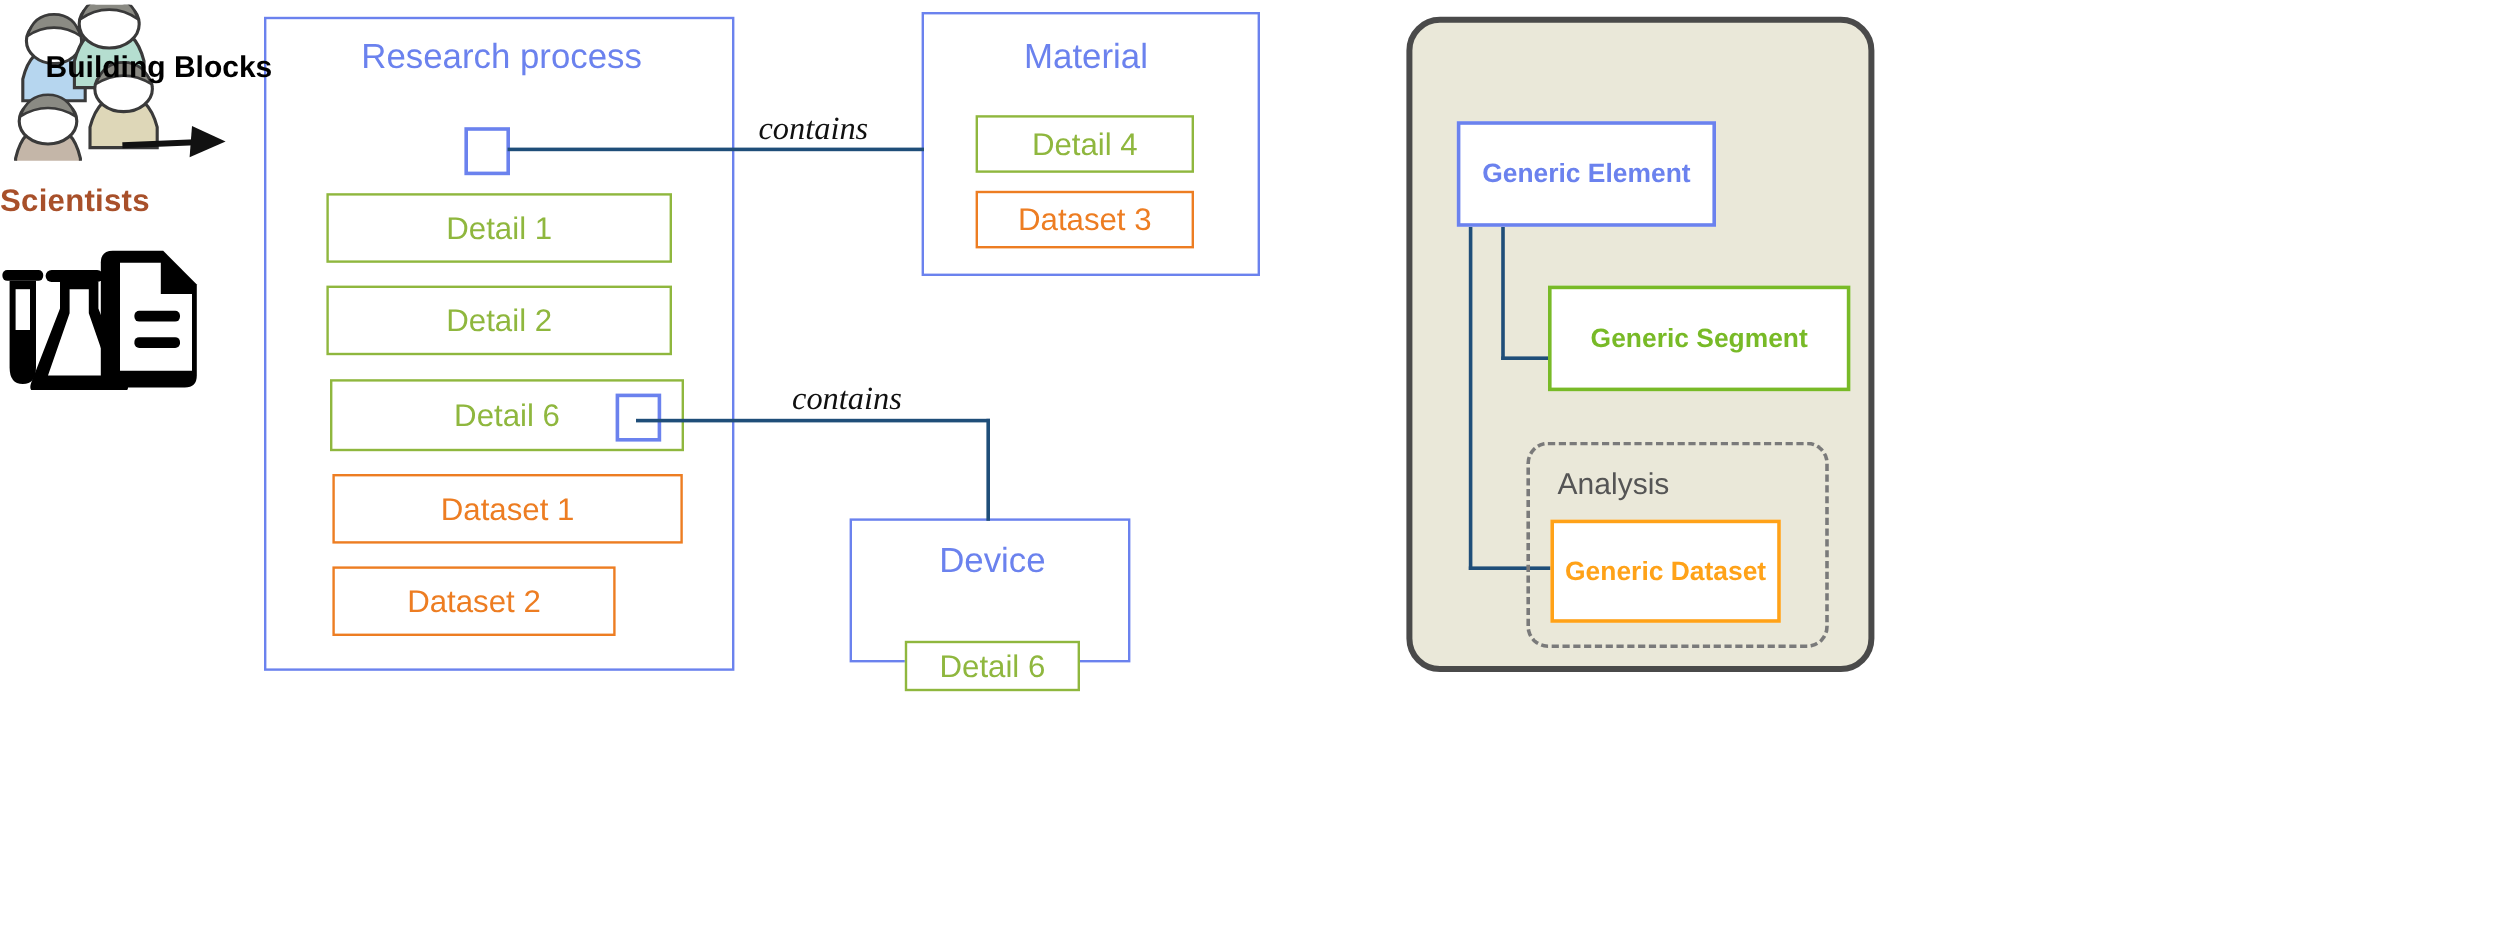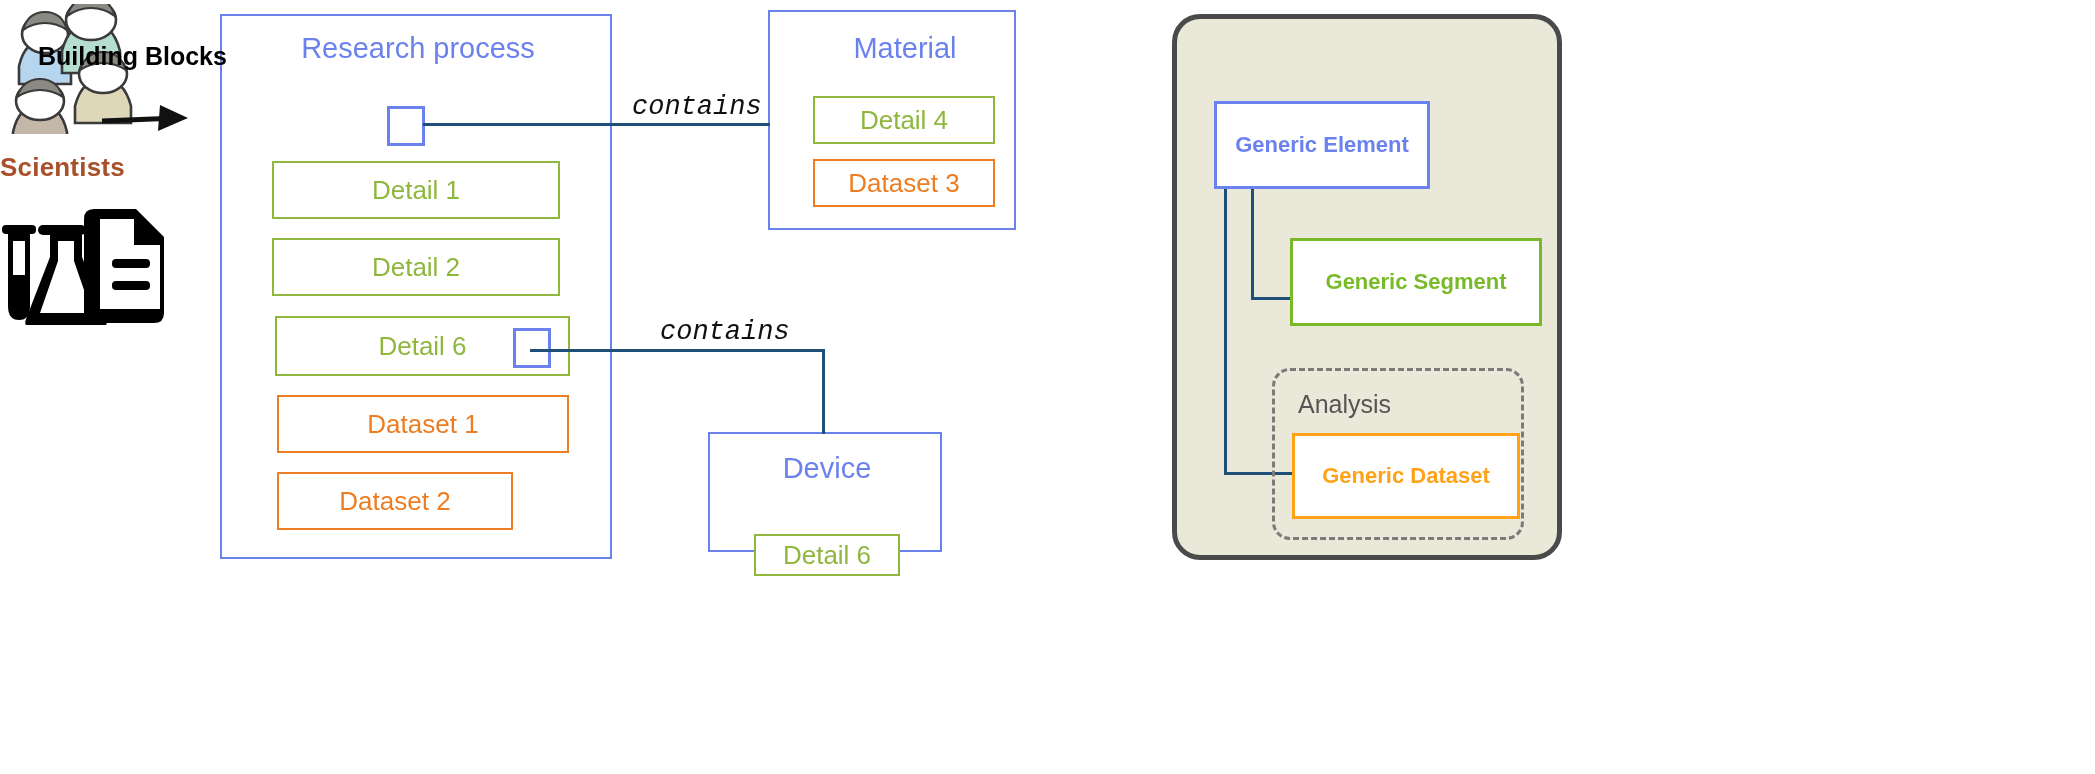--- a/index.html
+++ b/index.html
@@ -34,30 +34,30 @@
     border:2px solid #ed7d22;background:#fff;box-sizing:border-box;
     color:#ed7d22;font-size:26px;display:flex;align-items:center;
     justify-content:center;position:absolute;
   }
   .conn-square{
     border:3px solid #6b82ee;background:#fff;box-sizing:border-box;
     position:absolute;width:38px;height:40px;
   }
   .conn-line{background:#1f4e79;position:absolute;}
   .rel-label{
-    position:absolute;font-family:Liberation Mono, monospace;
+    position:absolute;font-family:Liberation Serif, serif;
     font-style:italic;font-size:27px;color:#101010;white-space:nowrap;
   }
 
   
   #research-process-box{left:220px;top:14px;width:392px;height:545px;}
   #research-process-title{left:0;top:16px;width:392px;}
 
   
-  #material-box{left:768px;top:10px;width:248px;height:220px;}
+  #material-box{left:768px;top:10px;width:282px;height:220px;}
   #material-title{left:0;top:20px;width:270px;}
 
   
   #device-box{left:708px;top:432px;width:234px;height:120px;}
   #device-title{left:0;top:18px;width:234px;}
 
   
   #building-blocks-panel{
     left:1172px;top:14px;width:390px;height:546px;
     background:#eae8d9;border:5px solid #4a4a4a;border-radius:28px;
@@ -81,21 +81,21 @@
   }
   #analysis-group{
     left:1272px;top:368px;width:252px;height:172px;
     border:3px dashed #7a7a7a;border-radius:18px;box-sizing:border-box;
     position:absolute;
   }
   #analysis-label{
     left:1298px;top:390px;font-size:25px;color:#555;
   }
   #generic-dataset-box{
-    left:1292px;top:433px;width:228px;height:86px;
+    left:1292px;top:433px;width:192px;height:86px;
     border:3px solid #ffa218;color:#ffa218;
   }
 </style>
 </head>
 <body>
 
 <div class="abs" id="scientists-group">
 
   <div class="abs" id="people-icon">
     <svg width="165" height="130" viewBox="0 0 165 130">

